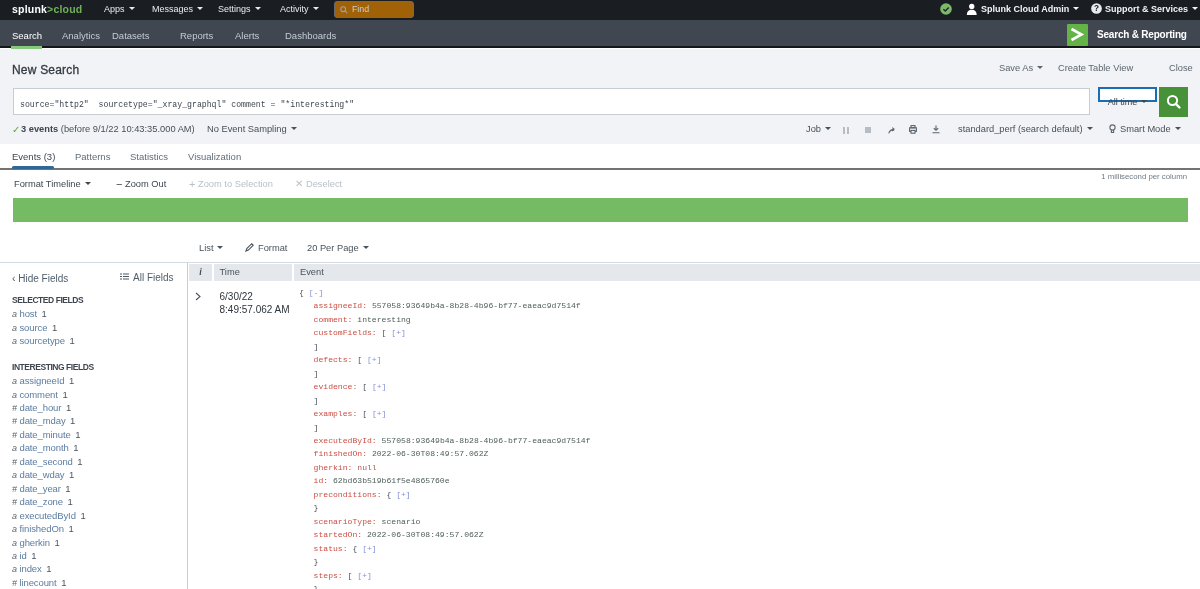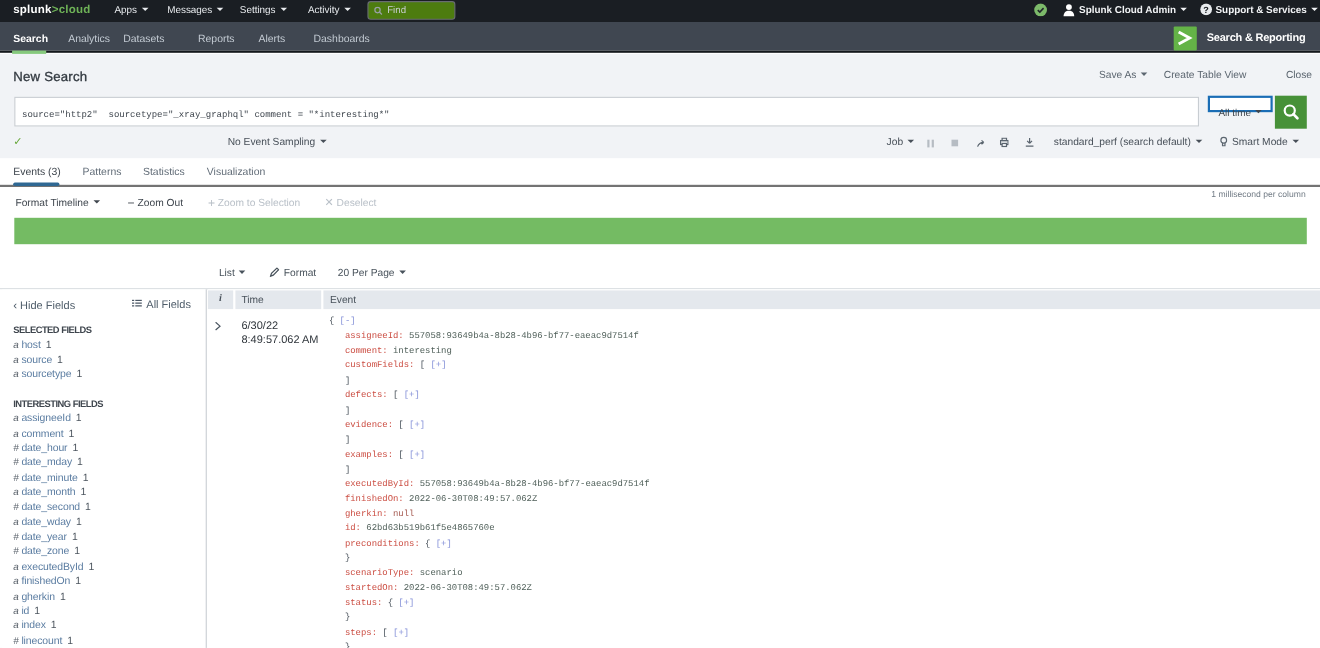--- a/index.html
+++ b/index.html
@@ -6,27 +6,27 @@
 html,body { width:1200px; height:589px; overflow:hidden; }
 body { font-family:"Liberation Sans",sans-serif; background:#fff; }
 #page { position:relative; width:1200px; height:589px; overflow:hidden; background:#fff; }
 .abs { position:absolute; }
 .car { display:inline-block; width:0; height:0; border-left:3px solid transparent; border-right:3px solid transparent; border-top:3.8px solid currentColor; vertical-align:2px; margin-left:4px; }
 
 #topbar { position:absolute; left:0; top:0; width:1200px; height:19.5px; background:#1a1e23; }
 #topbar .menu { position:absolute; top:0; height:19.5px; line-height:19px; color:#e9ecef; font-size:9px; }
 #logo { position:absolute; left:12px; top:0; height:19.5px; line-height:18.5px; font-size:10.5px; font-weight:bold; color:#fff; letter-spacing:0.2px; }
 #logo .grn { color:#6eb257; }
-#findbox { position:absolute; left:334px; top:1px; width:80px; height:17px; background:#4d7c0f; border:1px solid #686c71; border-radius:3px; color:#c9ced3; font-size:8.8px; line-height:15px; }
+#findbox { position:absolute; left:334px; top:1px; width:80px; height:17px; background:#a16207; border:1px solid #686c71; border-radius:3px; color:#c9ced3; font-size:8.8px; line-height:15px; }
 #findbox svg { vertical-align:-2px; margin-left:5px; margin-right:4px; }
 .tb-r { position:absolute; top:0; height:19.5px; line-height:19px; color:#f2f4f6; font-size:9px; font-weight:bold; }
 
 #appbar { position:absolute; left:0; top:19.5px; width:1200px; height:26.3px; background:#404751; }
 #appbar .tab { position:absolute; top:0; height:26.3px; line-height:31px; font-size:9.5px; color:#c3cbd3; }
-#appbar .tab.on { color:#fff; font-weight:bold; }
+#appbar .tab.on { color:#fff; font-weight:normal; }
 #appunder { position:absolute; left:10.5px; top:46px; width:31px; height:2.5px; background:#86c97d; z-index:3; }
 #appborder { position:absolute; left:0; top:45.8px; width:1200px; height:2.7px; background:#14181c; }
 #applogo { position:absolute; left:1067px; top:23.8px; width:20.5px; height:22.5px; background:#64b347; border-radius:1px; }
 #appname { position:absolute; left:1097px; top:19.5px; height:26.3px; line-height:29.5px; font-size:10px; letter-spacing:-0.2px; font-weight:bold; color:#fff; }
 
 #searchsec { position:absolute; left:0; top:48.5px; width:1200px; height:95.3px; background:#f1f3f6; }
 #h1 { position:absolute; left:12px; top:62.5px; font-size:12px; color:#333a41; font-weight:400; letter-spacing:0.2px; -webkit-text-stroke:0.3px #333a41; }
 .toplink { position:absolute; top:63px; height:11px; line-height:11px; font-size:9.3px; color:#5c6670; }
 #sinput { position:absolute; left:13px; top:88px; width:1077px; height:27px; background:#fff; border:1px solid #c8cdd2; }
 #sinput span { position:absolute; left:6px; top:11px; font-family:"Liberation Mono",monospace; font-size:8.2px; color:#3f464e; white-space:pre; }
@@ -116,20 +116,21 @@
   <div id="sinput">
       <span>source="http2"  sourcetype="_xray_graphql" comment = "*interesting*"</span>
     </div>
   <div id="alltime">All time<span class="car"></span></div>
   <div id="sbtn"><svg width="29" height="30" viewBox="0 0 29 30">
         <circle cx="13.5" cy="13.5" r="4.6" fill="none" stroke="#fff" stroke-width="2"></circle>
         <line x1="16.8" y1="16.8" x2="20.5" y2="20.5" stroke="#fff" stroke-width="2.4" stroke-linecap="round"></line>
       </svg></div>
   <div id="inforow">
     <div class="it" style="left:12px;color:#65a637;font-size:10px;">✓</div>
+    <div class="it" style="left:21px;"><b style="color:#3f464e;">3 events</b> (before 9/1/22 10:43:35.000 AM)</div>
     <div class="it" style="left:207px;">No Event Sampling<span class="car"></span></div>
     <div class="it" style="left:806px;">Job<span class="car"></span></div>
     <div class="abs" style="left:842.5px;top:11px;width:2.2px;height:6.5px;background:#b6bcc3;"></div>
       <div class="abs" style="left:847px;top:11px;width:2.2px;height:6.5px;background:#b6bcc3;"></div>
     <div class="abs" style="left:865px;top:11.2px;width:5.8px;height:5.8px;background:#b6bcc3;"></div>
     <svg class="abs" style="left:887.5px;top:9.5px;" width="8" height="8" viewBox="0 0 8 8">
         <path d="M0.7 7.3 C1.6 4.6 3.6 3.4 6.4 3.4 M6.4 3.4 L4.3 1.6 M6.4 3.4 L4.3 5.2" fill="none" stroke="#5a646e" stroke-width="1.1"></path>
       </svg>
     <svg class="abs" style="left:909px;top:9px;" width="8" height="9" viewBox="0 0 8 9">
         <rect x="0.6" y="2.8" width="6.8" height="3.6" fill="none" stroke="#5a646e" stroke-width="1.1"></rect>

